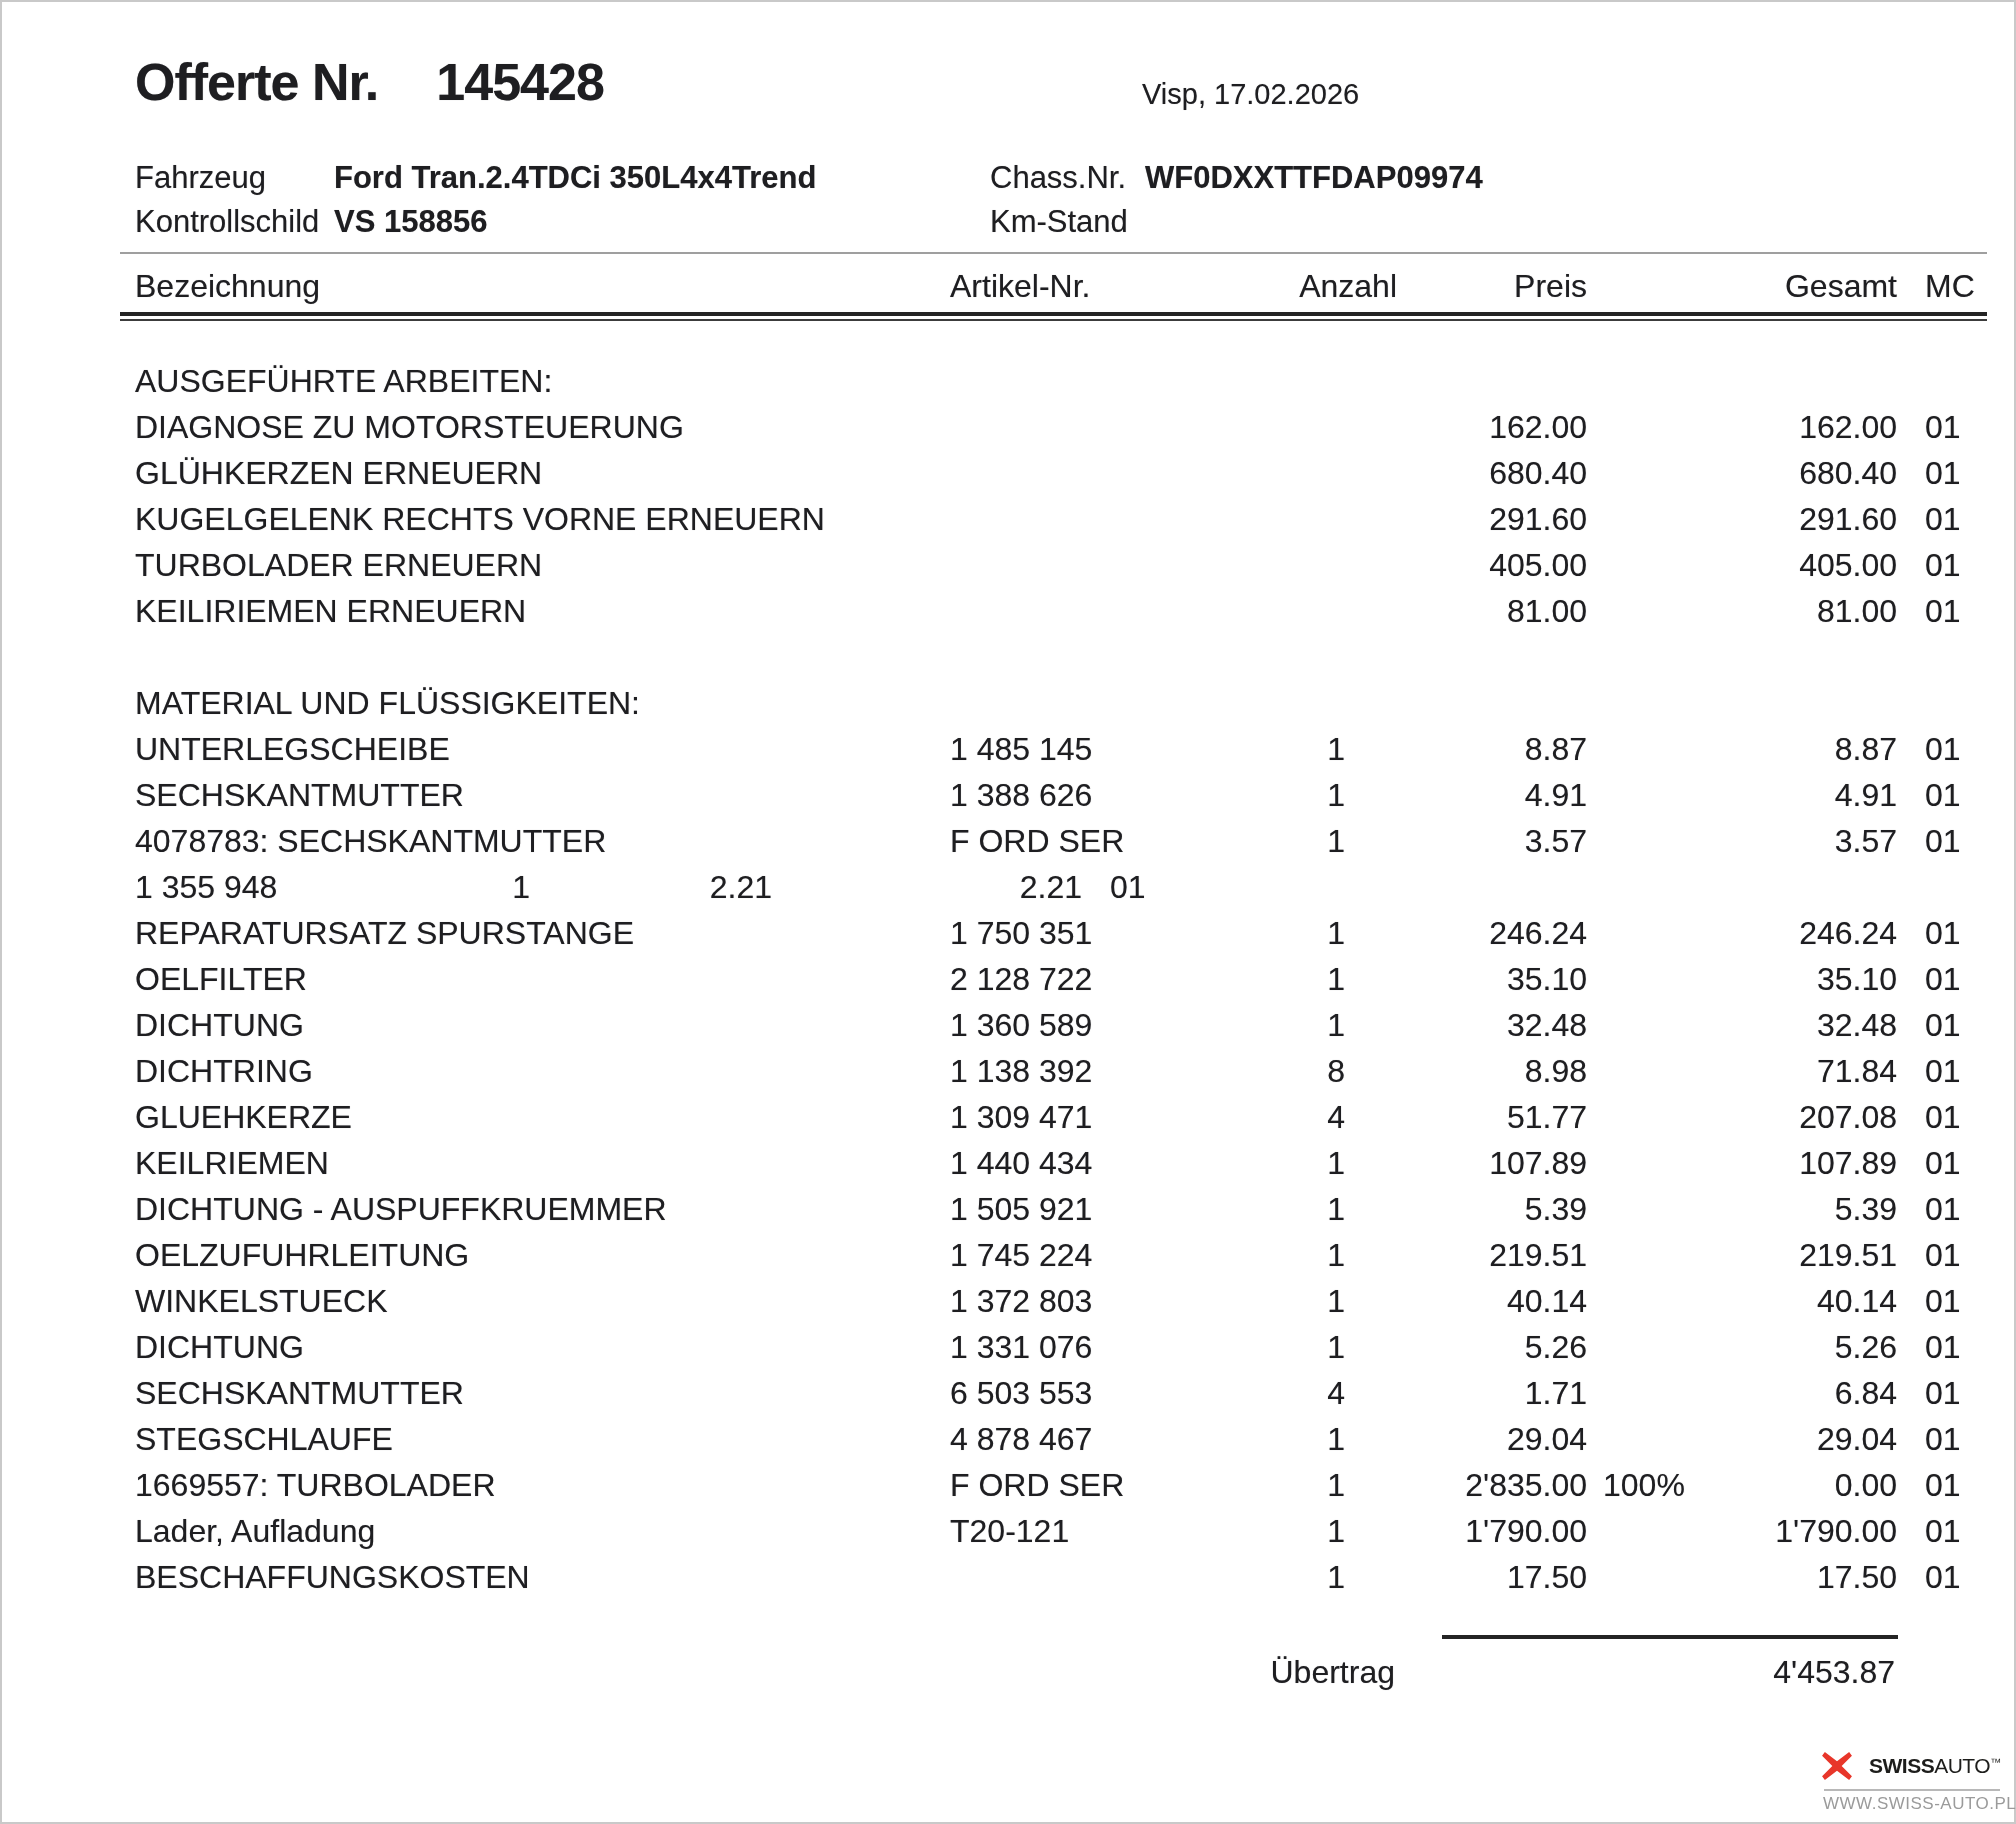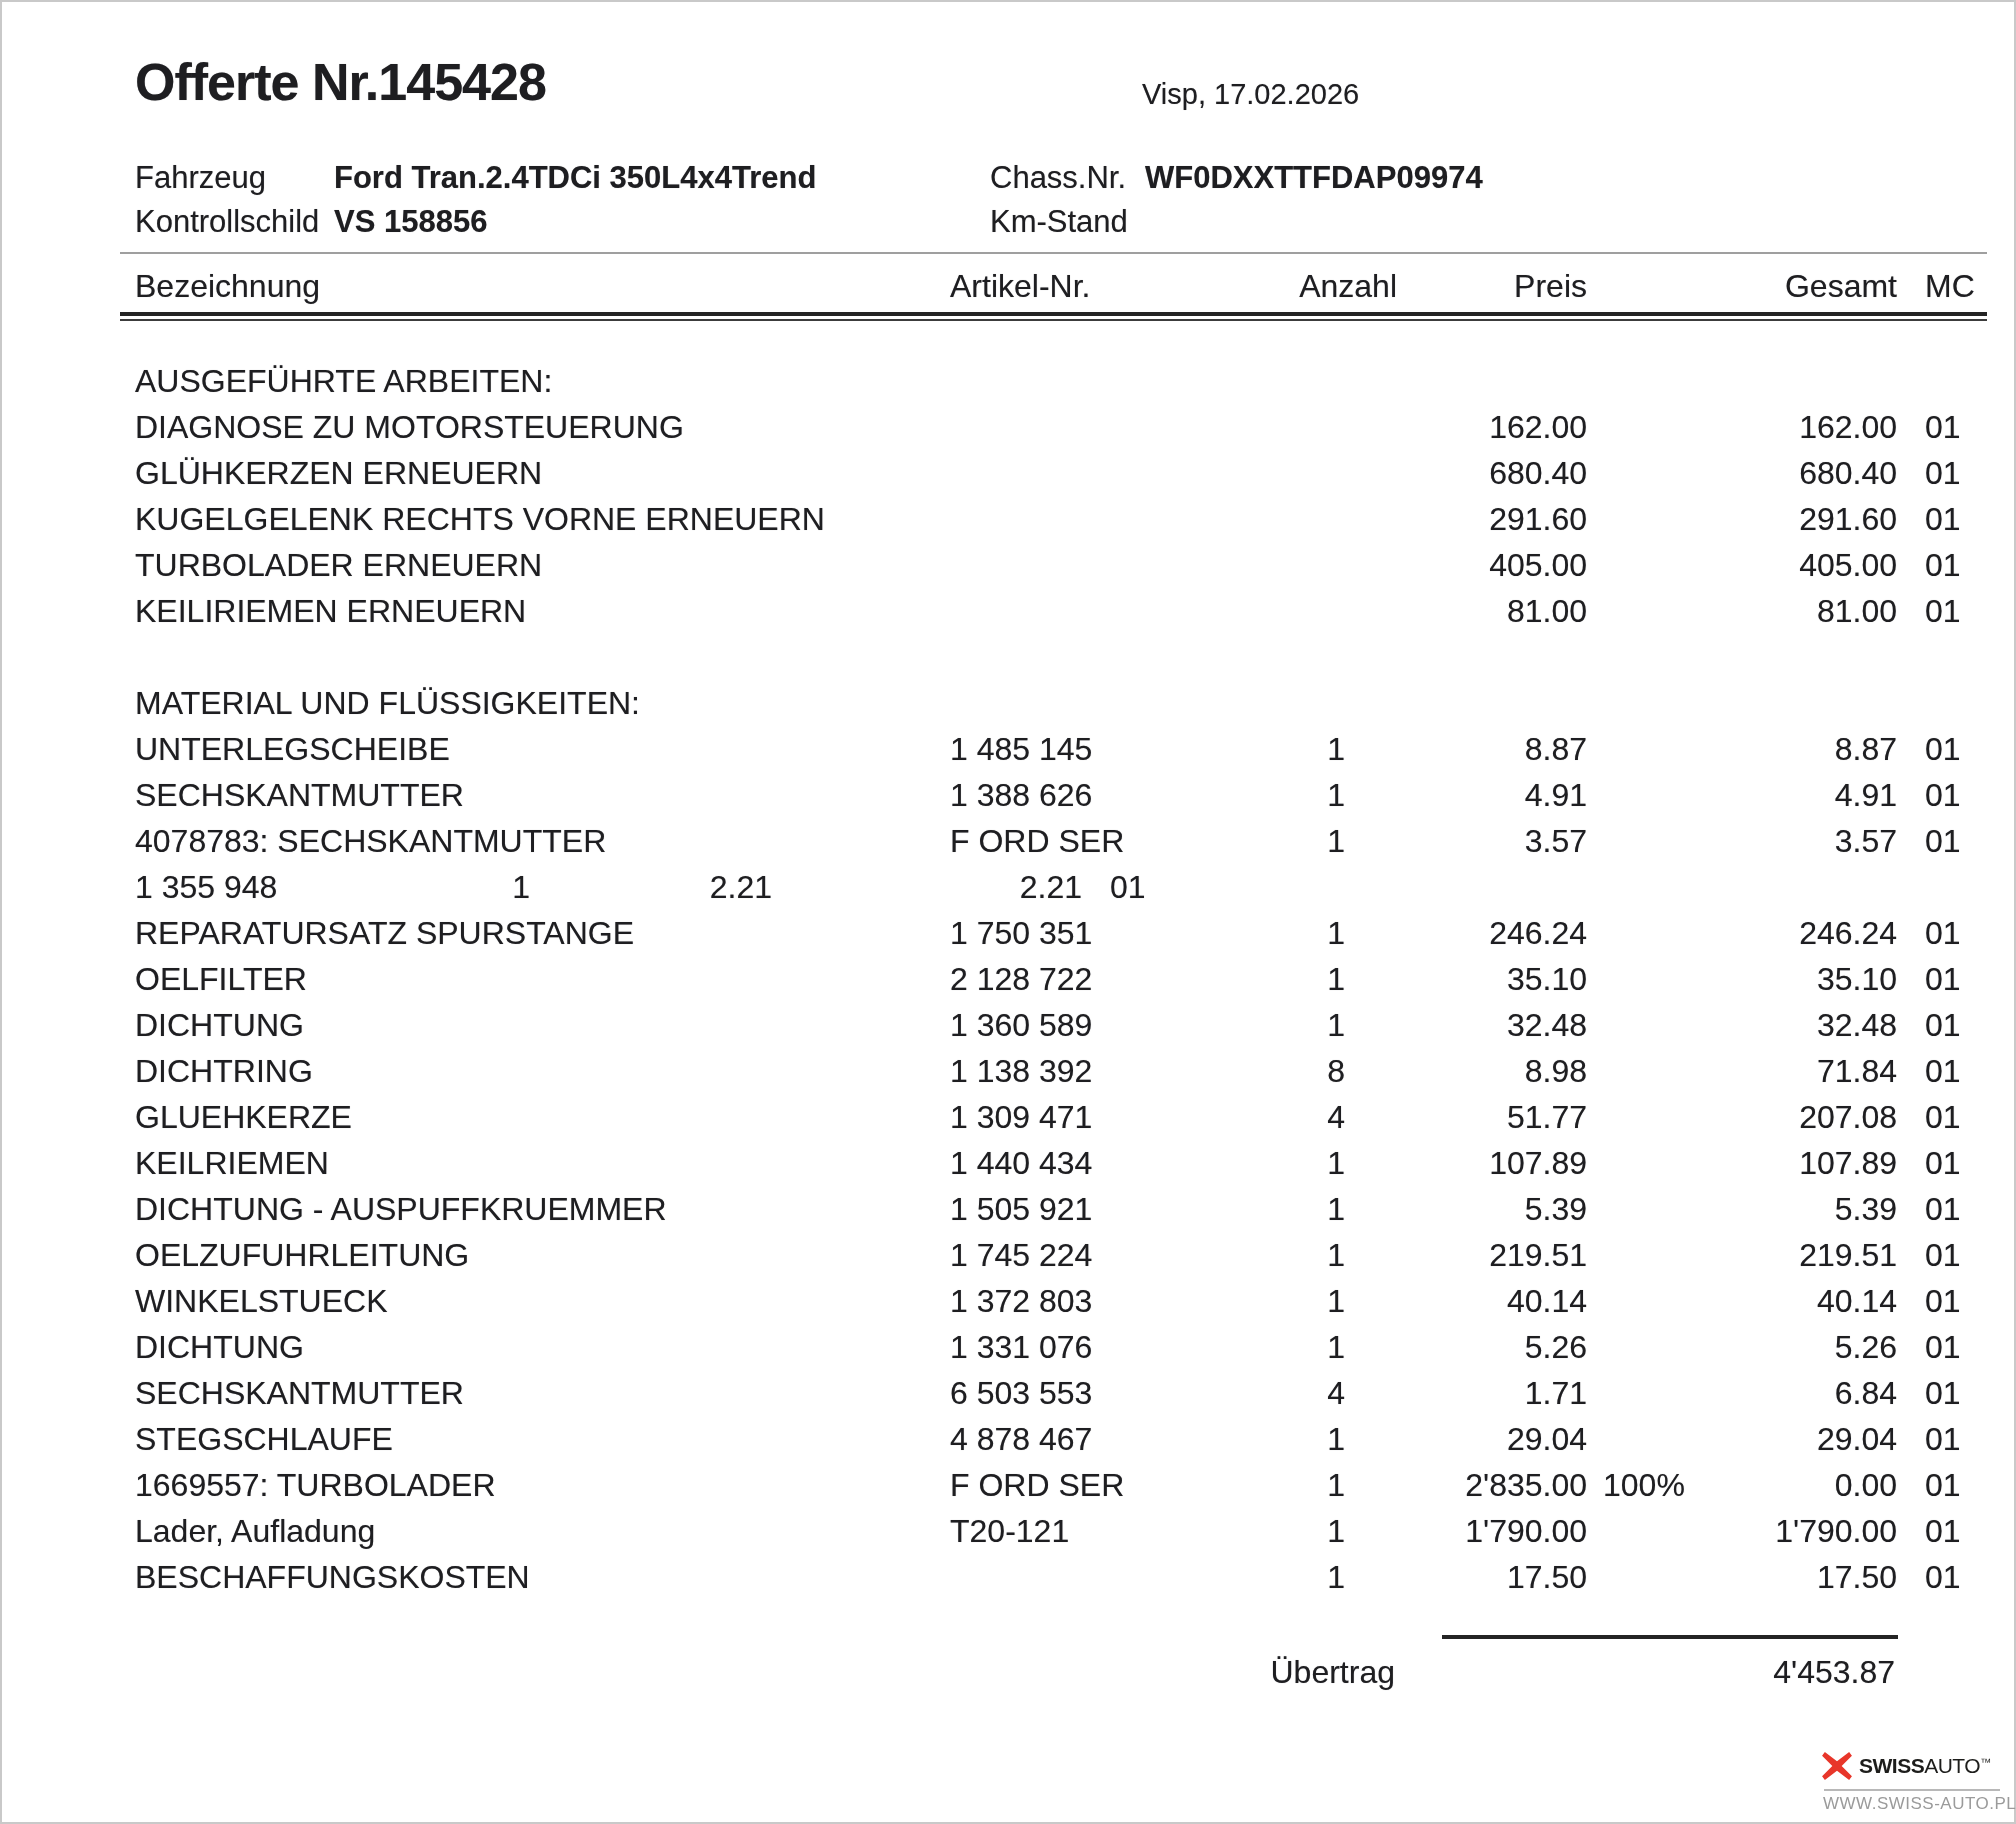--- a/index.html
+++ b/index.html
@@ -7,21 +7,21 @@
     width:2016px;height:1824px;position:relative;overflow:hidden;
     font-family:"Liberation Sans","DejaVu Sans",sans-serif;
     color:#1e1e21;
   }
   .page{
     position:absolute;inset:0;box-sizing:border-box;
     border:2px solid #c9c9c9;background:#ffffff;
     text-shadow:0 0 0.7px rgba(30,30,35,0.45);
   }
   
-  .doc-title{position:absolute;top:50px;left:133px;display:flex;align-items:flex-start;}
+  .doc-title{position:absolute;top:50px;left:133px;display:flex;align-items:flex-start;gap:58px;}
   .doc-title .t-label,.doc-title .t-num{font-size:52px;font-weight:bold;letter-spacing:-1px;}
   .place-date{position:absolute;top:76px;left:1140px;font-size:29px;}
   .meta{position:absolute;font-size:31px;white-space:nowrap;}
   .meta.b{font-weight:bold;}
   .r1{top:158px;} .r2{top:202px;}
   .cl1{left:133px;} .cl2{left:332px;} .cl3{left:943px;margin-left:45px;} .cl4{left:1143px;}
   
   .rule-light{position:absolute;top:250px;left:118px;width:1867px;height:2px;background:#9f9f9f;}
   .rule-heavy{position:absolute;top:310px;left:118px;width:1867px;height:9px;box-sizing:border-box;
               border-top:4px solid #242424;border-bottom:2px solid #3c3c3c;background:#ffffff;}
@@ -39,21 +39,21 @@
   .c-mc{flex:1;padding-left:28px;box-sizing:border-box;text-align:left;}
   .thead .trow{height:44px;line-height:44px;}
   .thead .c-anz{position:relative;left:52px;}
   
   .carry-rule{position:absolute;top:1633px;left:1440px;width:456px;height:4px;background:#242424;}
   .carry-label{position:absolute;top:1652px;left:1093px;width:300px;text-align:right;font-size:32px;}
   .carry-value{position:absolute;top:1652px;left:1653px;width:240px;text-align:right;font-size:32px;}
   
   .brand{position:absolute;top:1750px;left:1820px;display:flex;align-items:center;text-shadow:none;}
   .brand-icon{width:30px;height:28px;flex:0 0 auto;}
-  .brand-text{margin-left:7px;font-size:21px;letter-spacing:-0.5px;color:#1d1d1b;white-space:nowrap;}
+  .brand-text{margin-left:17px;font-size:21px;letter-spacing:-0.5px;color:#1d1d1b;white-space:nowrap;}
   .brand-strong{font-weight:bold;}
   .brand-light{font-weight:normal;}
   .brand-tm{font-size:11px;position:relative;top:-7px;}
   .brand-rule{position:absolute;top:1787px;left:1822px;width:176px;height:2px;background:#b8b8b8;}
   .brand-url{position:absolute;top:1792px;left:1821px;font-size:17px;letter-spacing:0.5px;color:#9b9b9b;text-shadow:none;white-space:nowrap;}
 </style>
 </head>
 <body>
 
 <div class="page">

